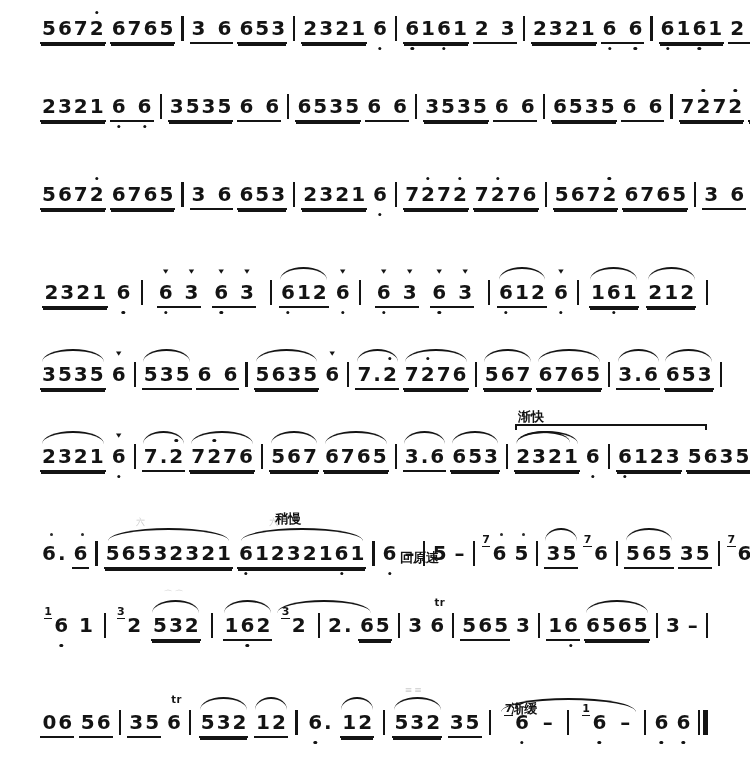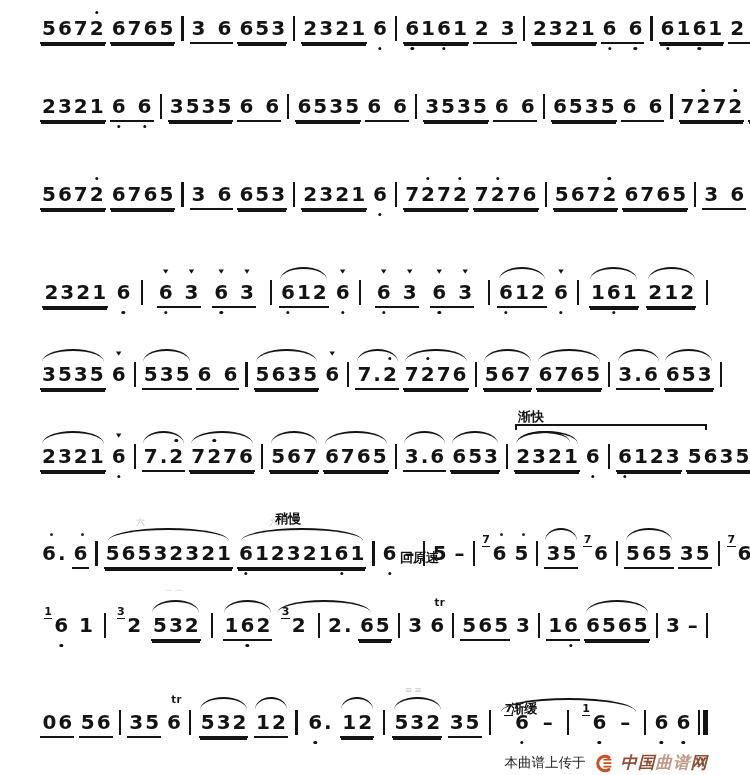--- a/index.html
+++ b/index.html
@@ -863,25 +863,13 @@
             </span>
           </div>
           <div class="bar"></div>
           <div class="bar thick"></div>
         </div>
         <div class="anno anno-jianhuan">渐缓</div>
         <div class="anno anno-rit-slur"></div>
       </div>
     </div>
 
-  <div class="footer">
-    <span class="uploaded">本曲谱上传于</span>
-    <span>
-      <svg class="logo-svg" width="21" height="21" viewBox="0 0 24 24">
-        <path d="M18 5 A 8.2 8.2 0 1 0 18 19" stroke="#c94f26" stroke-width="3.6" fill="none" stroke-linecap="round"></path>
-        <path d="M12 7.5 H21 M12 11.5 H21 M12 15.5 H21" stroke="#c94f26" stroke-width="2" fill="none"></path>
-      </svg>
-    </span>
-    <span class="site-name">
-      <span class="sn-dark">中国</span><span class="sn-light">曲谱</span><span class="sn-dark">网</span>
-    </span>
-  </div>
 </div>
 
 </body></html>

